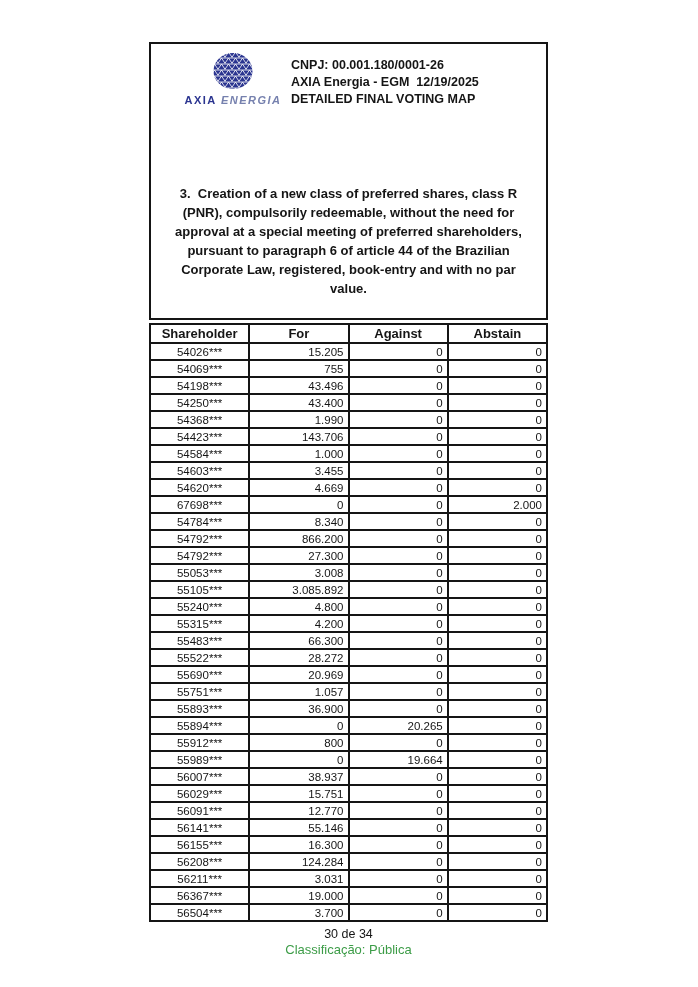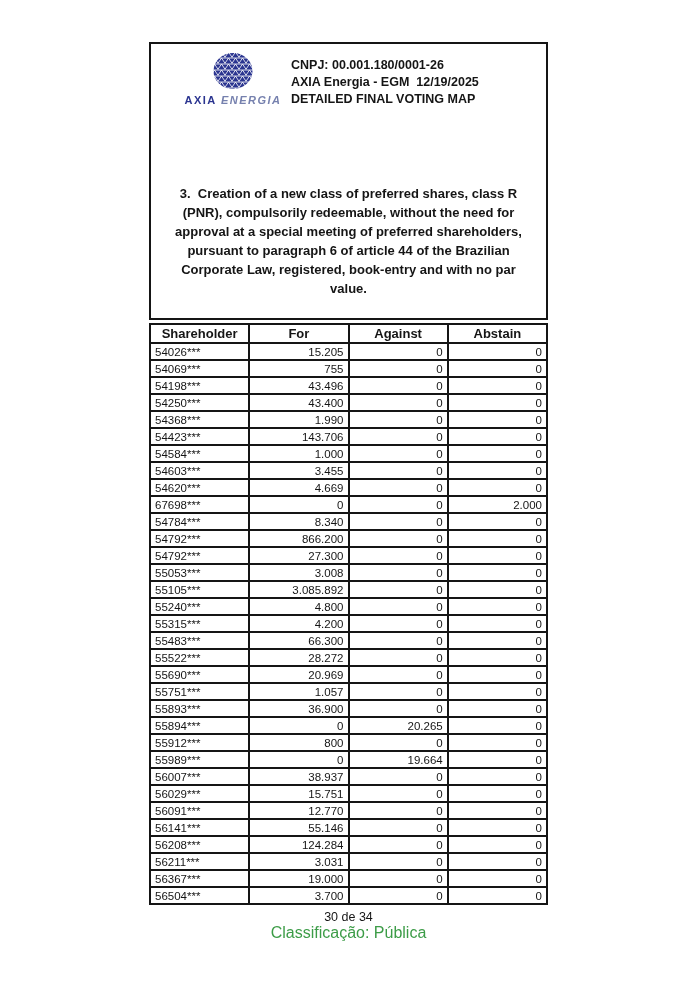--- a/index.html
+++ b/index.html
@@ -79,35 +79,35 @@
     font-weight:bold;
     text-align:center;
     padding:0 2px;
   }
   table.voting td {
     height:17px;
     font-size:11.5px;
     padding:0 4px;
   }
   table.voting col { width:25%; }
-  td.col-sh  { text-align:left;  padding-left:3px; }
+  td.col-sh  { text-align:center;  padding-left:3px; }
   td.col-num { text-align:right; padding-right:4px; }
   
   .footer {
     width:399px;
     text-align:center;
     margin-top:4px;
   }
   .page-number {
     font-size:12.5px;
     line-height:16px;
     color:#151515;
   }
   .classification {
-    font-size:16px;
+    font-size:13px;
     line-height:15px;
     color:#3c9c47;
   }
 </style>
 </head>
 <body>
 
 <div class="doc">
 
   <div class="header-box">
@@ -322,20 +322,26 @@
           <td class="col-num">0</td>
           <td class="col-num">0</td>
         </tr>
         <tr>
           <td class="col-sh">56141***</td>
           <td class="col-num">55.146</td>
           <td class="col-num">0</td>
           <td class="col-num">0</td>
         </tr>
         <tr>
+          <td class="col-sh">56155***</td>
+          <td class="col-num">16.300</td>
+          <td class="col-num">0</td>
+          <td class="col-num">0</td>
+        </tr>
+        <tr>
           <td class="col-sh">56208***</td>
           <td class="col-num">124.284</td>
           <td class="col-num">0</td>
           <td class="col-num">0</td>
         </tr>
         <tr>
           <td class="col-sh">56211***</td>
           <td class="col-num">3.031</td>
           <td class="col-num">0</td>
           <td class="col-num">0</td>

